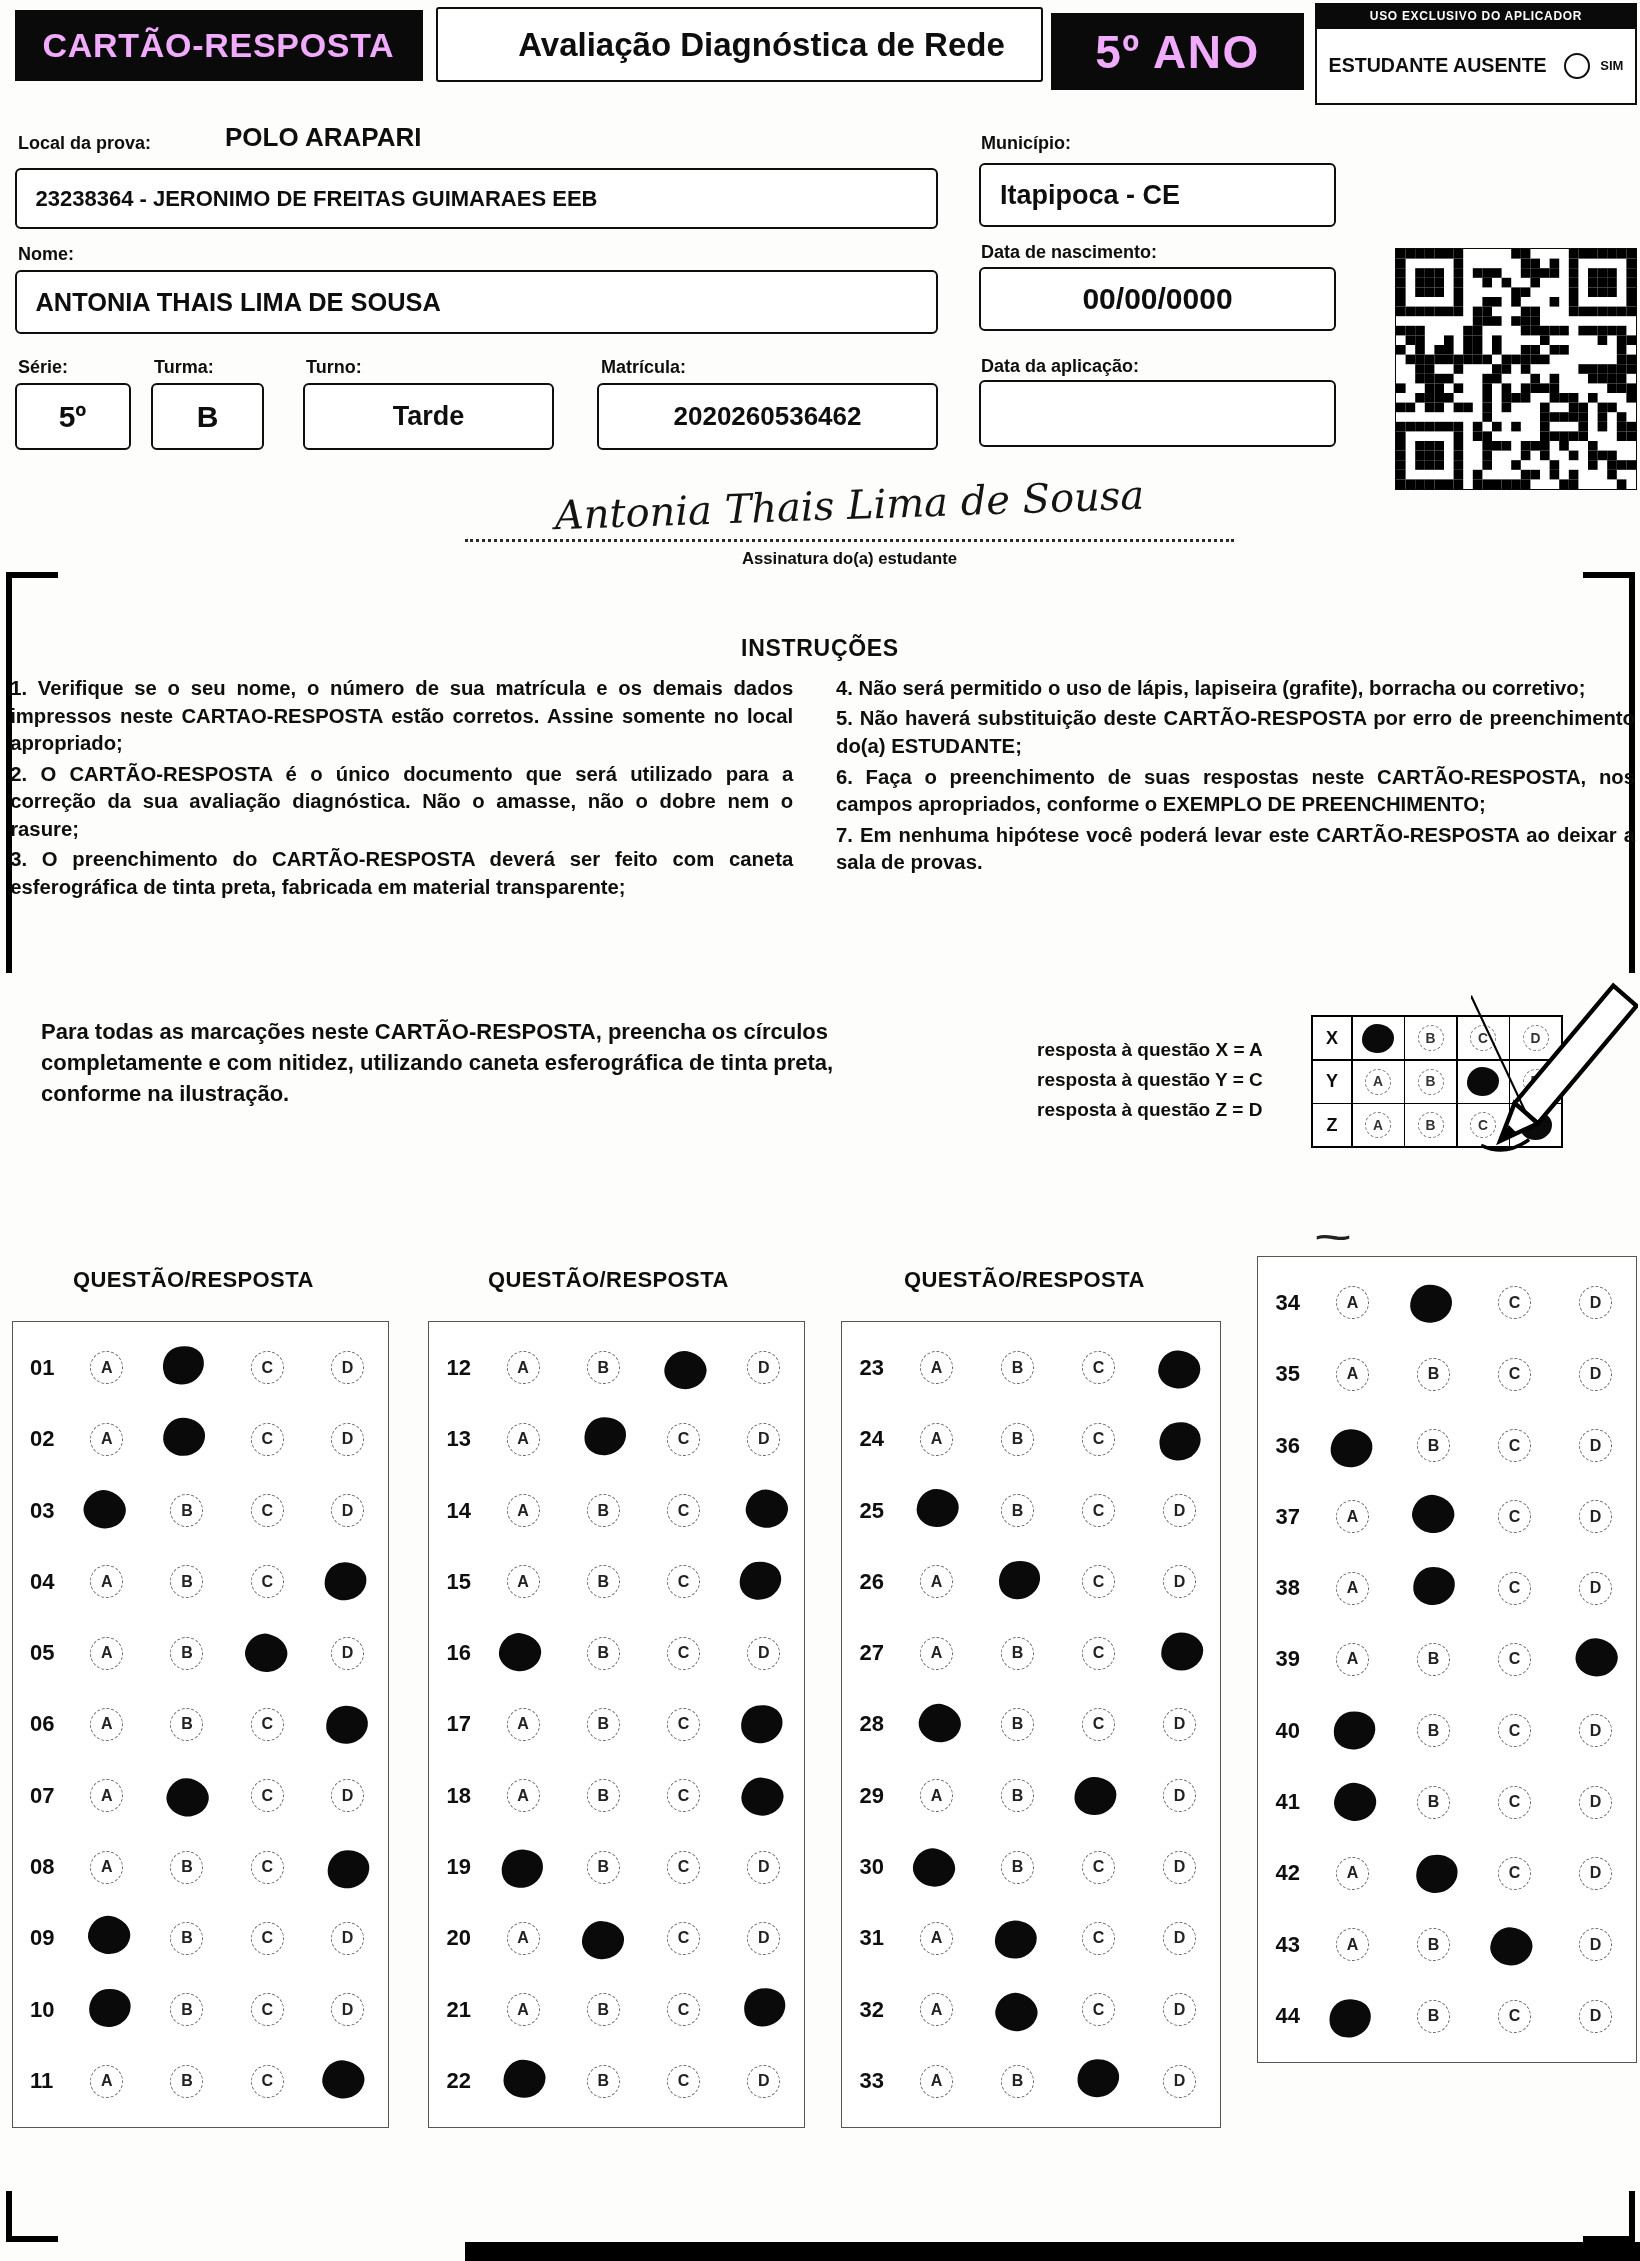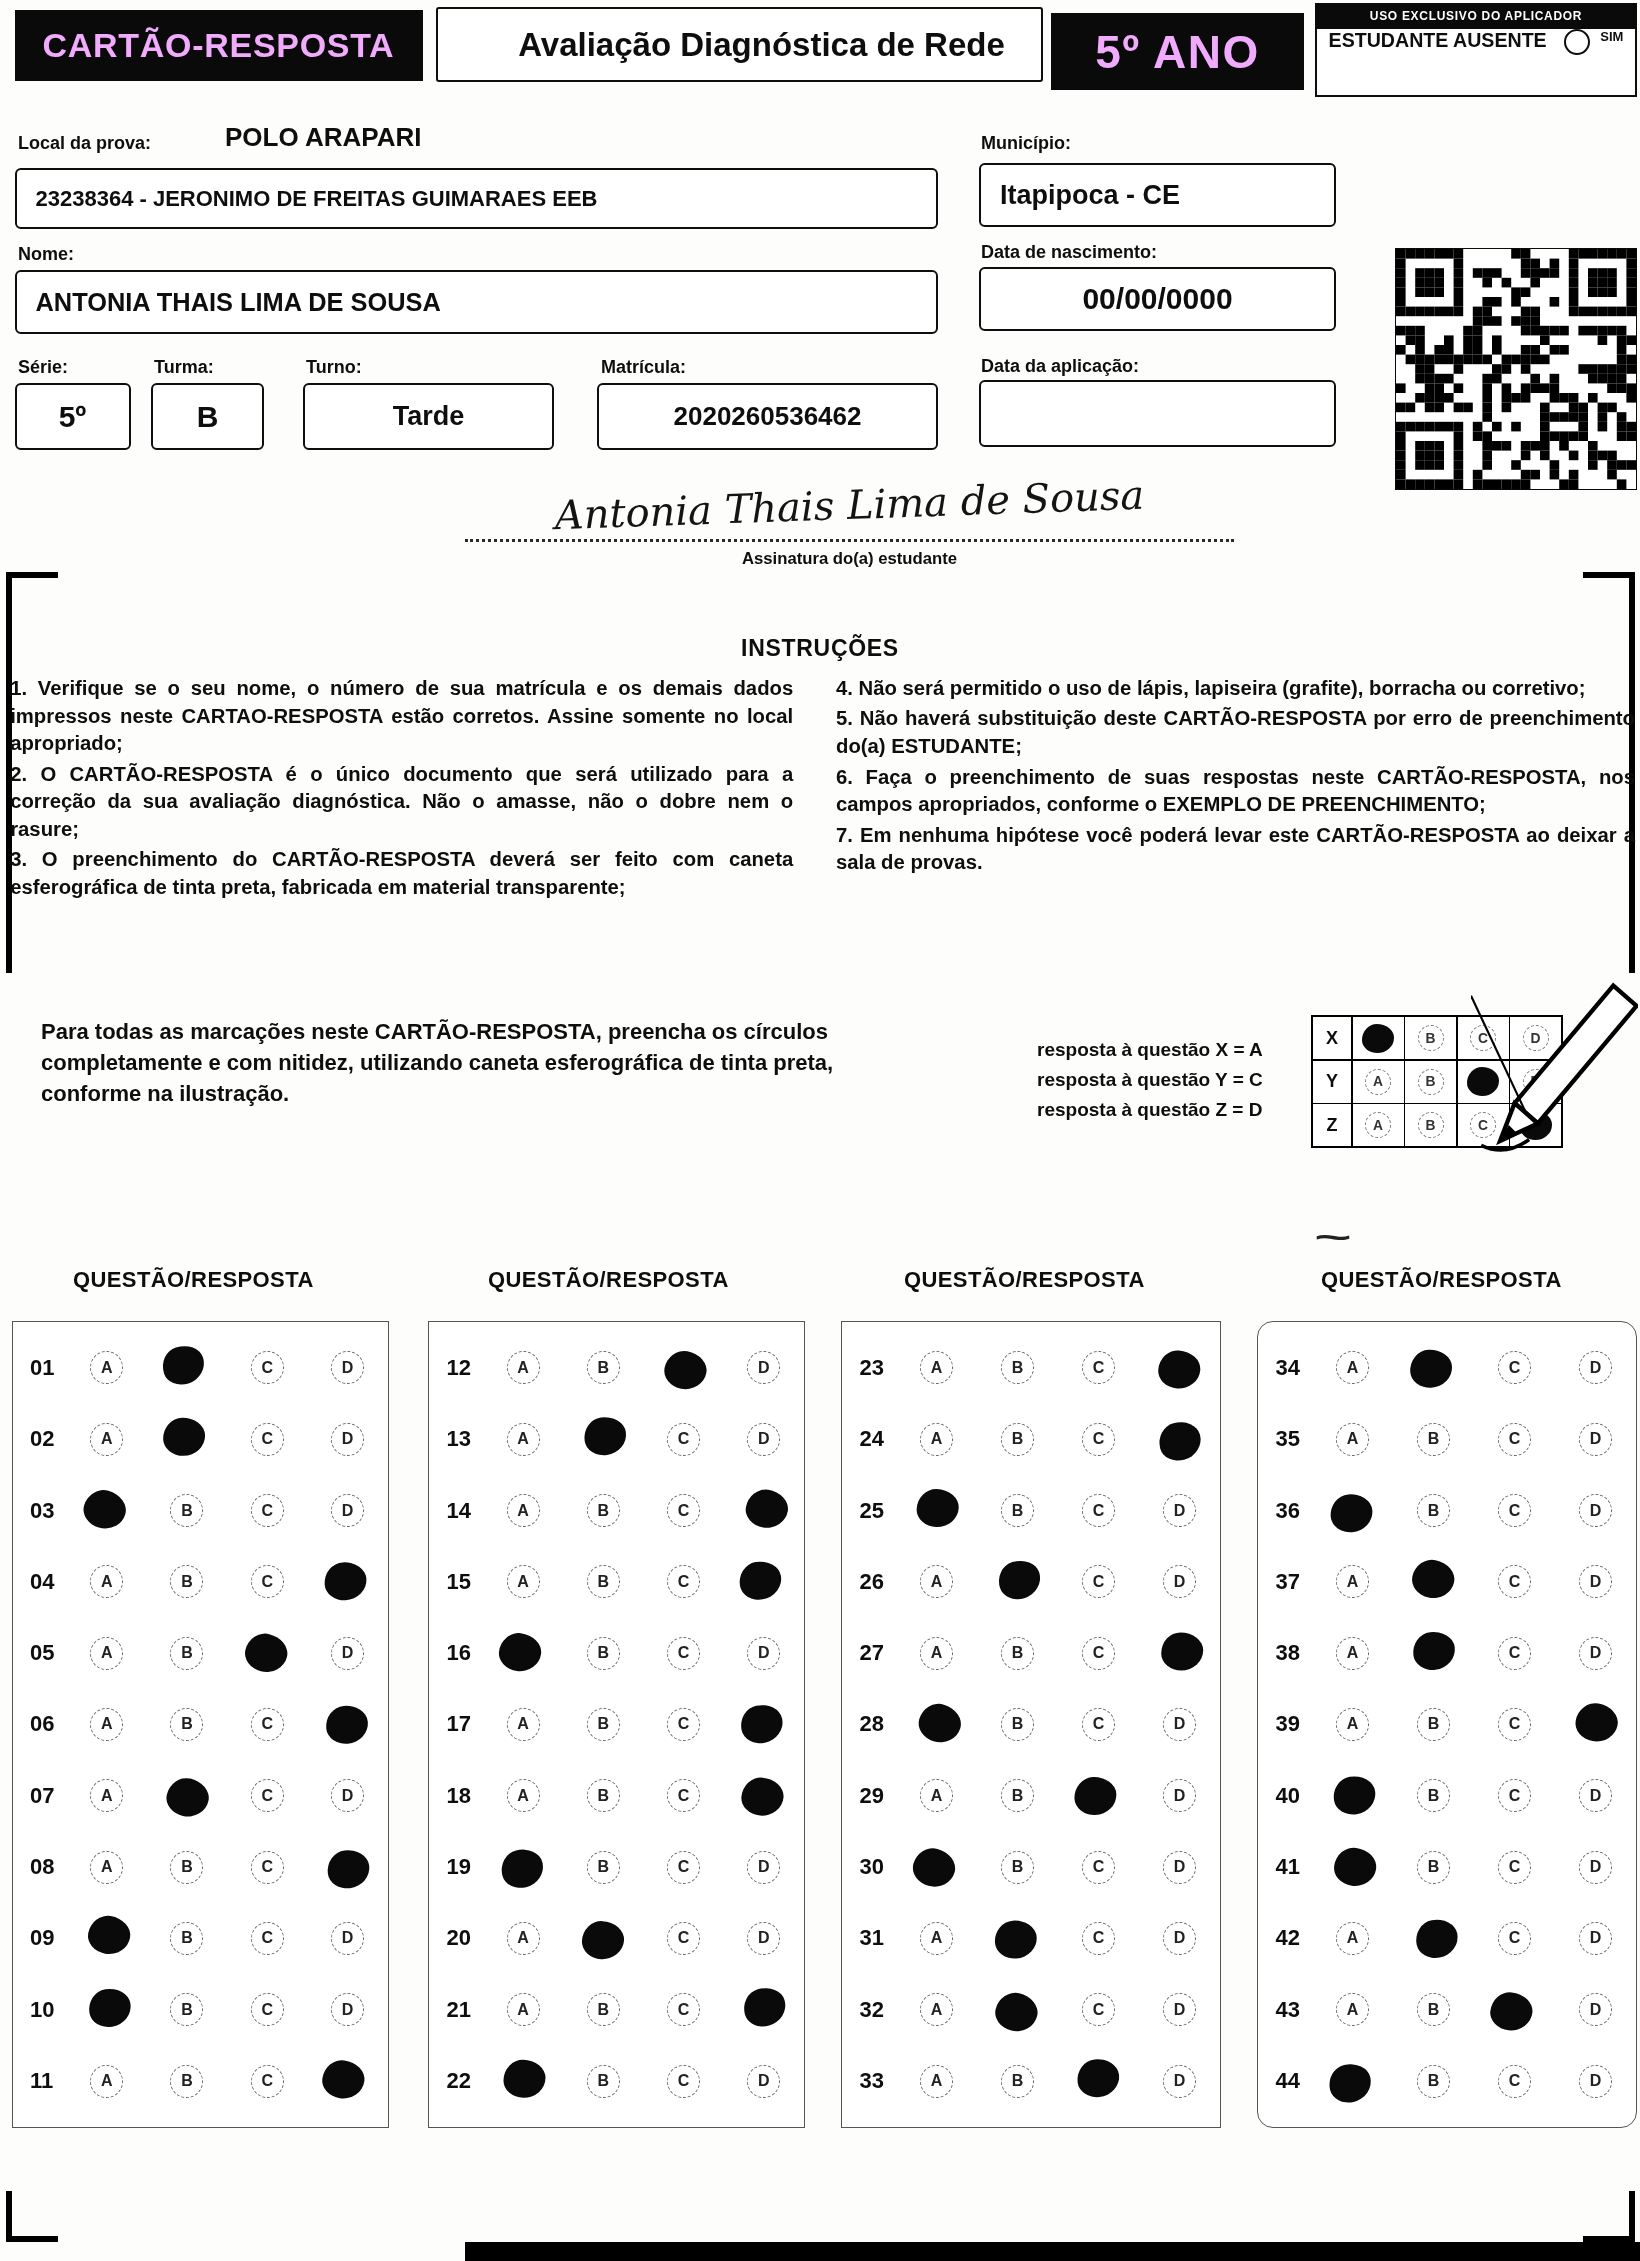--- a/index.html
+++ b/index.html
@@ -15,21 +15,21 @@
   .bord { border:2.9px solid #0e0e0e; border-radius:5.8px; background:#fff; }
 
   
   .hdr-card   { left:14.5px;  top:10.2px; width:408px; height:71px; font-size:34px; font-weight:bold; letter-spacing:0.7px; }
   .hdr-exam   { left:436px; top:7.3px; width:607px; height:75px; display:flex; align-items:center; justify-content:center;
                 font-size:33px; font-weight:bold; border-radius:2.9px; }
   .hdr-grade  { left:1051px; top:13px; width:253px; height:77px; font-size:46px; font-weight:bold; letter-spacing:1.5px; }
   .hdr-app    { left:1315px; top:2.9px; width:322px; height:86px; }
   .app-bar    { background:#0a0a0a; color:#fff; height:26px; display:flex; align-items:center; justify-content:center;
                 font-size:12px; font-weight:bold; letter-spacing:0.7px; }
-  .app-body   { border:2.9px solid #0e0e0e; border-top:none; height:68px; display:flex; align-items:flex-start;
+  .app-body   { border:2.9px solid #0e0e0e; border-top:none; height:76px; display:flex; align-items:center;
                 padding:0 11.6px; gap:10.2px; background:#fff; }
   .app-label  { font-size:19.6px; font-weight:bold; flex:1; }
   .app-circle { width:26px; height:26px; border:2.9px solid #0e0e0e; border-radius:50%; display:inline-block; }
   .app-sim    { font-size:13px; font-weight:bold; }
 
   
   .lbl  { font-size:18px; font-weight:bold; }
   .val-box { display:flex; align-items:center; padding:0 19px; font-weight:bold; }
   .center  { justify-content:center; padding:0; }
 
@@ -92,21 +92,21 @@
 
   
   .grid-head { font-size:22px; font-weight:bold; letter-spacing:0.4px; }
   .gh1 { left:73px;  top:1267px; } .gh2 { left:488px; top:1267px; }
   .gh3 { left:904px; top:1267px; } .gh4 { left:1321px; top:1267px; }
   .answers-box { border:1.5px solid #555; background:#fff; display:flex; flex-direction:column;
                  justify-content:space-around; padding:10.2px 0; }
   .ab1 { left:11.6px;   top:1321px; width:377px; height:807px; }
   .ab2 { left:428px;  top:1321px; width:377px; height:807px; }
   .ab3 { left:841px; top:1321px; width:380px; height:807px; }
-  .ab4 { left:1257px; top:1321px; width:380px; height:807px;border-radius:16px; }
+  .ab4 { left:1257px; top:1256px; width:380px; height:807px; }
   .q-row { display:flex; align-items:center; height:68px; }
   .q-num { width:54px; padding-left:17.4px; font-size:22px; font-weight:bold; }
   .opt-cell { flex:1; display:flex; align-items:center; justify-content:center; }
   .bubble { width:33px; height:33px; border:1.5px dashed #666; border-radius:50%; display:flex; align-items:center;
             justify-content:center; font-size:16px; font-weight:bold; color:#222; }
   .blob { width:42px; height:38px; background:#0a0a0a; display:inline-block;
           border-radius:46% 54% 52% 48% / 55% 47% 53% 45%; }
   .ex-blob { width:32px; height:29px; }
 </style>
 </head>

